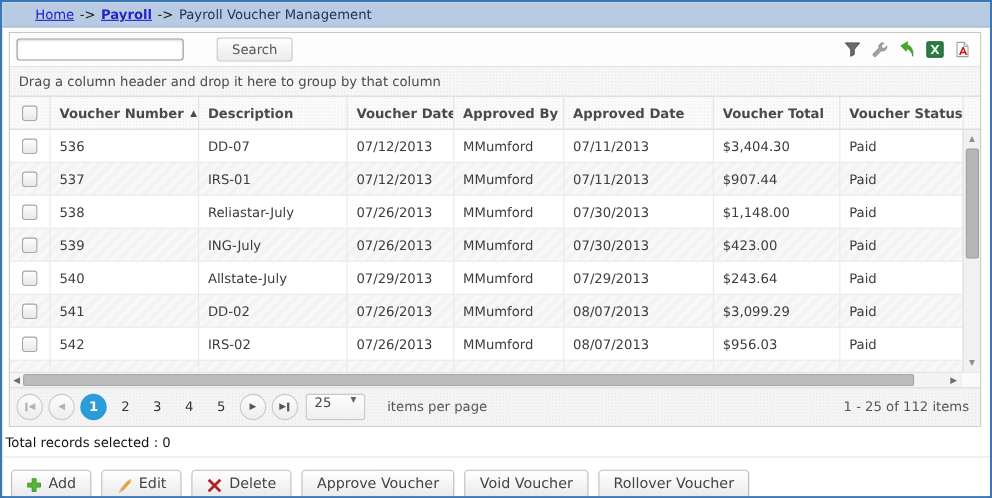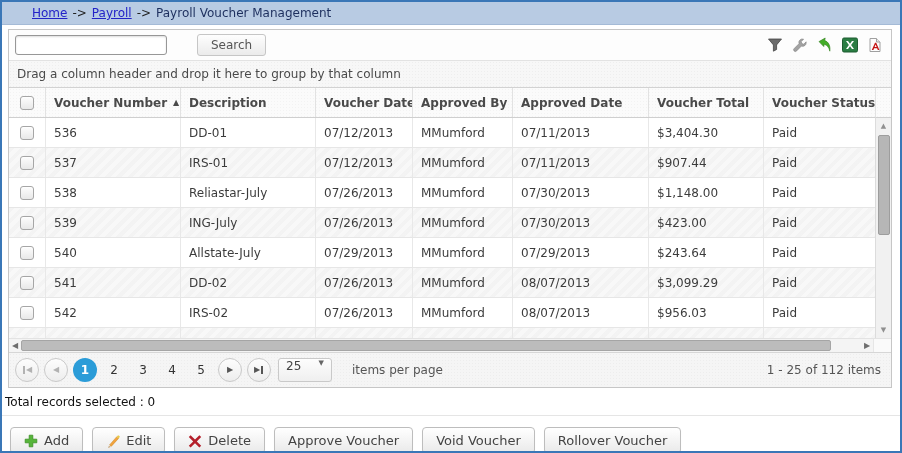--- a/index.html
+++ b/index.html
@@ -5,21 +5,21 @@
   * { box-sizing: border-box; margin: 0; padding: 0; }
   html,body { background:#fff; }
   body { font-family:"DejaVu Sans","Liberation Sans",sans-serif; width:902px; }
 
   .page { position:relative; width:902px; height:453px; border:2px solid #3a77b7; background:#fff; overflow:hidden; }
 
   
   .breadcrumb-bar { height:23px; background:#b8cbe3; border-bottom:1px solid #a4bad6; display:flex; align-items:center; padding-left:30px; font-size:12px; color:#1d2f5e; }
   .breadcrumb-bar a { color:#2323c8; text-decoration:underline; cursor:pointer; }
   .crumb-sep { margin:0 5px; color:#222; }
-  .crumb-bold { font-weight:normal; }
+  .crumb-bold { font-weight:bold; }
   .crumb-current { color:#1d2f5e; }
 
   
   .widget { margin:4px 6px 0 6px; width:884px; border:1px solid #c6c6c6; background:#fff; }
 
   
   .toolbar { height:30px; display:flex; align-items:center; padding:0 6px; background:#fdfdfd;gap:24px; }
   .search-input { width:152px; height:20px; border:1px solid #979797; border-radius:3px; padding:0 5px; font-size:12px; box-shadow:inset 0 1px 2px rgba(0,0,0,.14); outline:none; font-family:inherit; }
   .search-btn { margin-left:6px; height:22px; padding:0 13px; font-size:12px; color:#555; background:linear-gradient(#fefefe,#ebebeb); border:1px solid #c6c6c6; border-radius:3px; font-family:inherit; cursor:pointer; }
   .toolbar-icons { margin-left:auto; display:flex; align-items:center; gap:8px; padding-right:2px; }
@@ -175,21 +175,21 @@
               <div class="hcell">
                 <span>Voucher Status</span>
               </div>
             </div>
           <div id="grid-body">
               <div class="grid-row">
                 <div class="cell first">
                   <span class="cb"></span>
                 </div>
                 <div class="cell">536</div>
-                <div class="cell">DD-01</div>
+                <div class="cell">DD-07</div>
                 <div class="cell">07/12/2013</div>
                 <div class="cell">MMumford</div>
                 <div class="cell">07/11/2013</div>
                 <div class="cell">$3,404.30</div>
                 <div class="cell">Paid</div>
               </div>
               <div class="grid-row alt">
                 <div class="cell first">
                   <span class="cb"></span>
                 </div>

